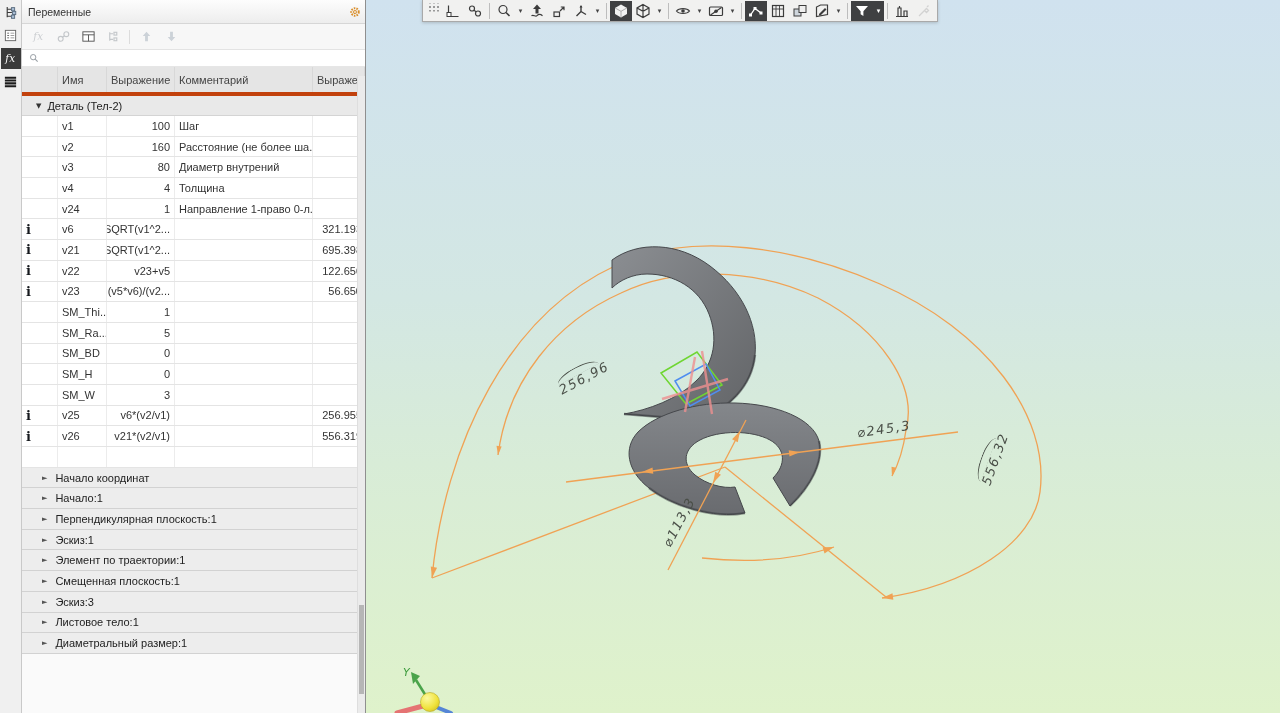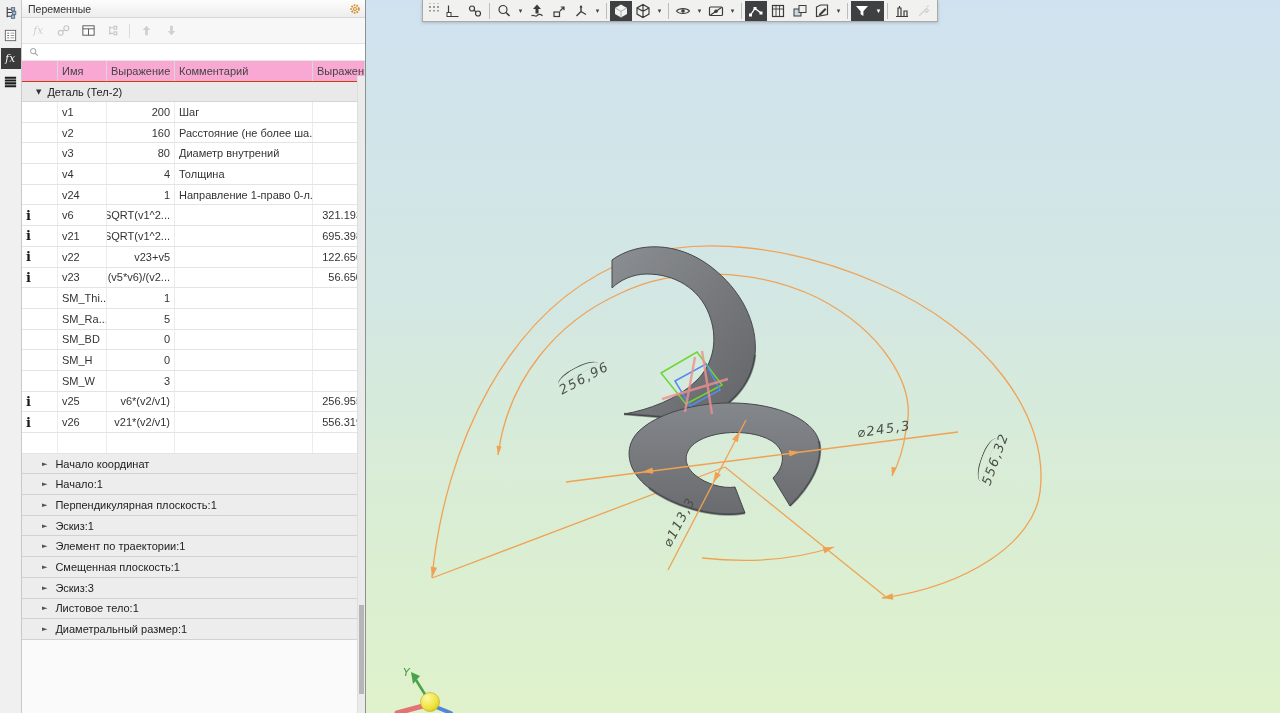--- a/index.html
+++ b/index.html
@@ -8,32 +8,32 @@
 #app{position:relative;width:1280px;height:713px;display:flex}
 
 
 #rail{width:22px;background:#f0f0f0;border-right:1px solid #c9c9c9;display:flex;flex-direction:column;align-items:center;padding-top:2px;gap:2px;flex:none}
 .rail-btn{width:20px;height:21px;display:flex;align-items:center;justify-content:center}
 .rail-btn.active{background:#3b3b3b}
 .rail-btn svg{width:15px;height:15px}
 
 
 #varpanel{width:344px;flex:none;background:#fafafa;border-right:1px solid #8f8f8f;display:flex;flex-direction:column;position:relative;overflow:hidden}
-.vp-header{height:18px;background:linear-gradient(#fdfdfd,#ededed);border-bottom:1px solid #d6d6d6;display:flex;align-items:center;padding:0 4px 0 6px;font-size:10.5px;color:#333}
+.vp-header{height:24px;background:linear-gradient(#fdfdfd,#ededed);border-bottom:1px solid #d6d6d6;display:flex;align-items:center;padding:0 4px 0 6px;font-size:10.5px;color:#333}
 .vp-title{flex:1}
 .vp-gear svg{width:12px;height:12px;display:block}
 .vp-toolbar{height:26px;background:#f7f7f7;border-bottom:1px solid #e3e3e3;display:flex;align-items:center;padding:0 5px;gap:3px}
 .vp-tb-btn{width:22px;height:20px;display:flex;align-items:center;justify-content:center}
 .vp-tb-btn svg{width:15px;height:15px}
 .vp-tb-btn.disabled{opacity:.55}
 .vp-sep{width:1px;height:14px;background:#dcdcdc;margin:0 2px}
 .vp-search{height:17px;background:#fff;border-bottom:1px solid #e6e6e6;display:flex;align-items:center;padding:0 7px;gap:5px}
 .vp-search svg{width:10px;height:10px;flex:none}
 .vp-search input{border:none;outline:none;flex:1;font-size:10px;background:transparent;font-family:"Liberation Sans",sans-serif}
-.vp-thead{height:21px;background:#f9a8d4;border-bottom:1px solid #c2410c;display:grid;grid-template-columns:36px 49px 68px 138px 1fr;align-items:stretch;color:#444}
+.vp-thead{height:29px;background:#e5e5e5;border-bottom:4px solid #c2410c;display:grid;grid-template-columns:36px 49px 68px 138px 1fr;align-items:stretch;color:#444}
 .vp-thead .hc{display:flex;align-items:center;padding:0 4px;border-right:1px solid #d8d8d8;overflow:hidden;white-space:nowrap}
 #var-body{flex:1;overflow:hidden;background:#fafafa}
 .group-row{height:20px;background:#e9e9e9;border-bottom:1px solid #d4d4d4;display:flex;align-items:center;padding-left:14px;gap:6px;color:#222}
 .tri-down{font-family:"DejaVu Sans",sans-serif;font-size:7px;color:#333}
 .vrow{display:grid;grid-template-columns:36px 49px 68px 138px 1fr;height:20.7px;border-bottom:1px solid #e4e4e4;background:#fff}
 .vrow .c{padding:0 4px;display:flex;align-items:center;overflow:hidden;white-space:nowrap;border-right:1px solid #ececec;color:#333}
 .vrow .ci{justify-content:flex-start;padding-left:4px;font:bold 13px "DejaVu Serif",serif;color:#15181d;border-right:1px solid #ececec}
 .vrow .ce,.vrow .cv{justify-content:flex-end}
 .vrow .cv{padding-right:3px;border-right:none}
 .trow{height:20.7px;background:#ededed;border-bottom:1px solid #d2d2d2;display:flex;align-items:center;padding-left:20px;gap:8px;color:#222}
@@ -161,21 +161,21 @@
     </div>
     <div id="var-body">
       <div class="group-row">
         <span class="tri-down">▼</span>
         <span>Деталь (Тел-2)</span>
       </div>
       <div id="var-rows">
           <div class="vrow">
             <div class="c ci"></div>
             <div class="c cn">v1</div>
-            <div class="c ce">200</div>
+            <div class="c ce">100</div>
             <div class="c cc">Шаг</div>
             <div class="c cv"></div>
           </div>
           <div class="vrow">
             <div class="c ci"></div>
             <div class="c cn">v2</div>
             <div class="c ce">160</div>
             <div class="c cc">Расстояние (не более ша...</div>
             <div class="c cv"></div>
           </div>

